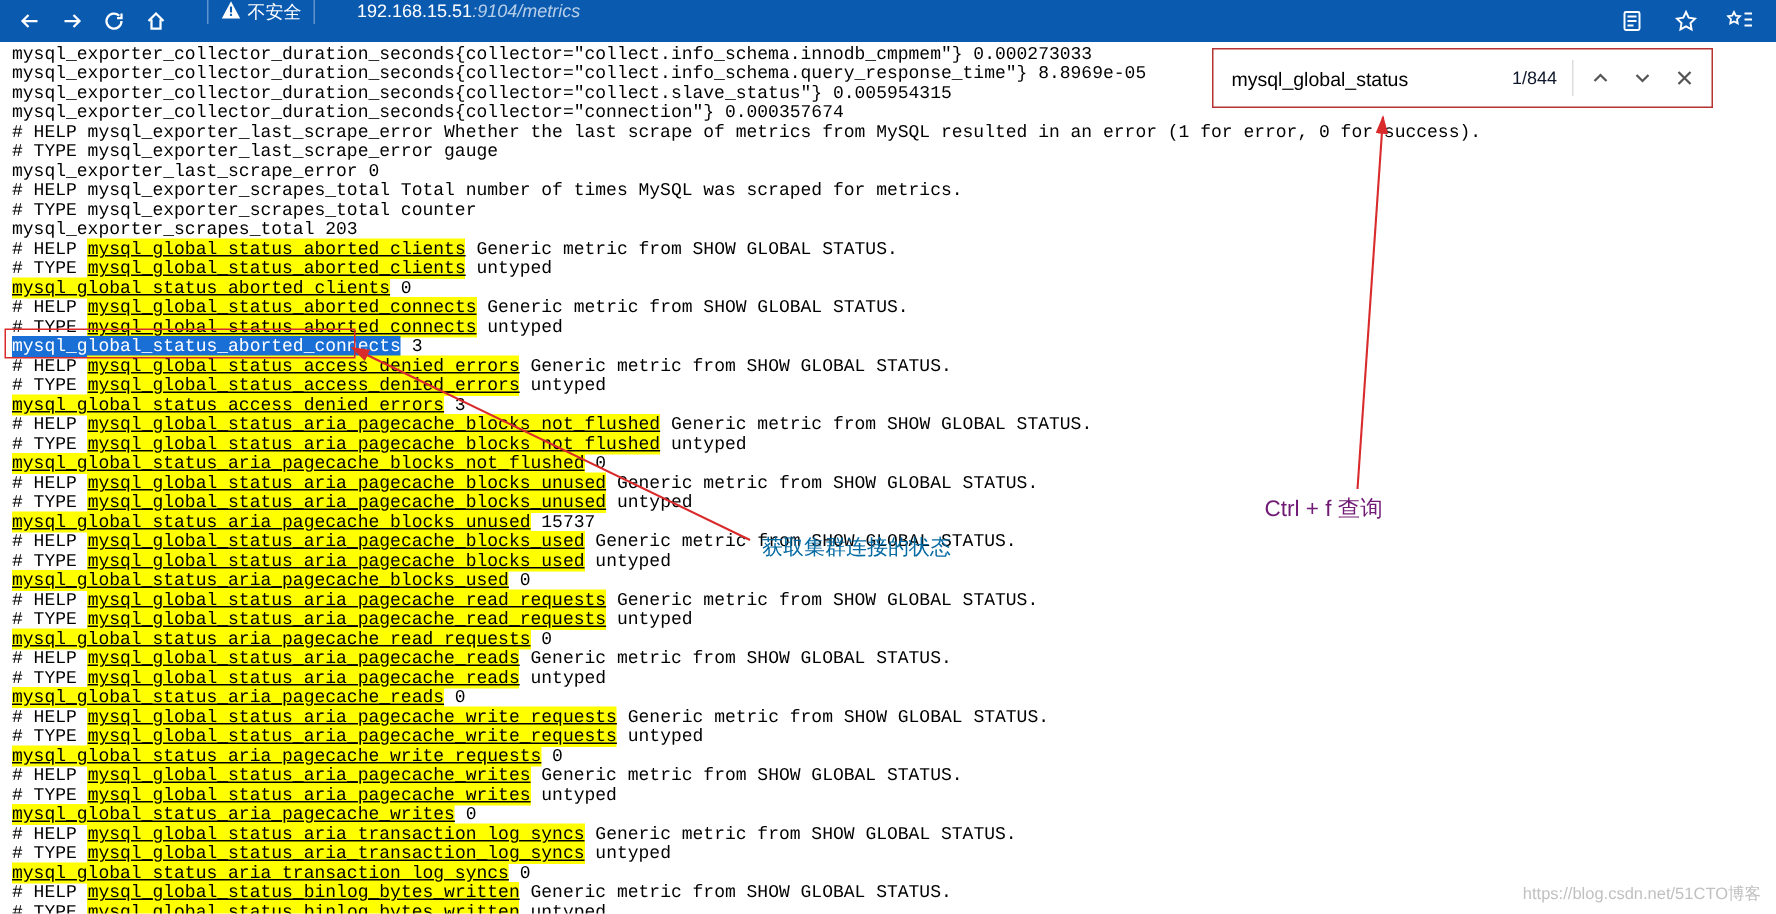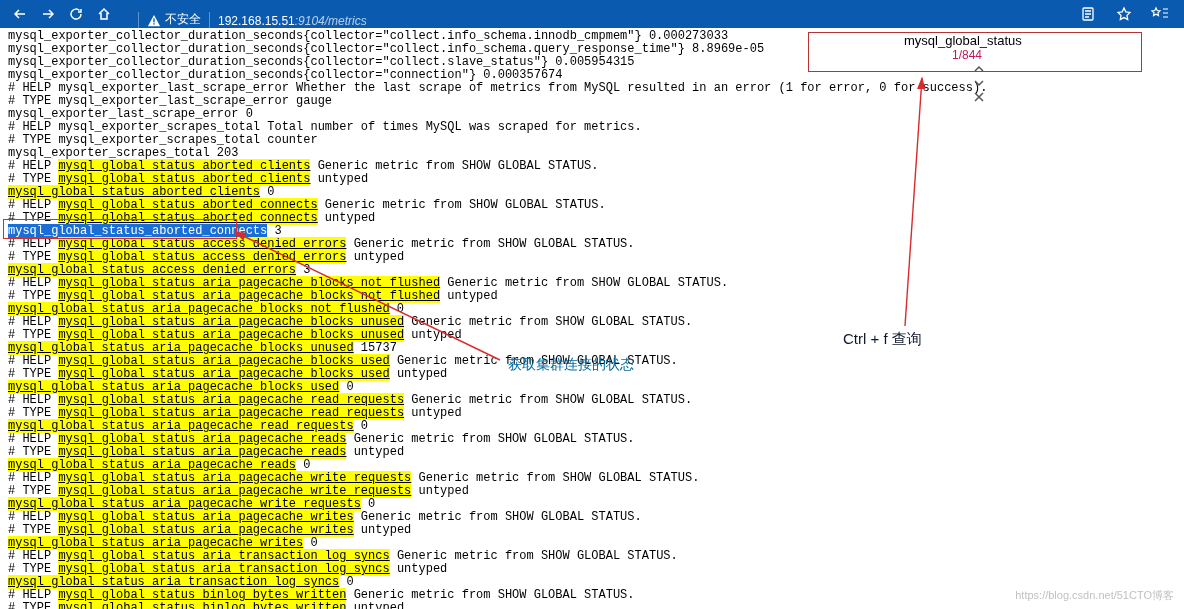--- a/index.html
+++ b/index.html
@@ -26,32 +26,32 @@
       height: 26px;
       display: flex;
       align-items: center;
       justify-content: center;
       cursor: pointer;
     }
     .top-bar .nav-btn svg { stroke: #fff; fill: none; stroke-width: 1.5; }
     .addr-area {
       flex: 1;
       display: flex;
-      align-items: flex-end;
+      align-items: flex-start;
       margin-left: 6px;
       color: #fff;
       font-size: 12px;
       height: 100%;
       padding-left: 6px;
     }
     .addr-area .pipe { width: 1px; height: 16px; background: rgba(255,255,255,0.35); margin: 0 8px; }
     .addr-area .warn-icon { margin-right: 4px; display: inline-flex; }
     .addr-area .warn-icon svg { fill: #fff; }
     .addr-area .insecure { color: #fff; }
-    .addr-area .host { color: #fff; }
+    .addr-area .host { color: #fff; margin-left: 20px; }
     .addr-area .path { color: rgba(255,255,255,0.7); font-style: italic; }
     .top-bar .right-icons {
       display: flex;
       align-items: center;
     }
     .top-bar .right-btn {
       width: 36px;
       height: 28px;
       display: flex;
       align-items: center;
@@ -70,32 +70,31 @@
       right: 42px;
       width: 334px;
       height: 40px;
       background: #fff;
       border: 1px solid #b53333;
       display: flex;
       align-items: center;
       padding: 0 4px 0 12px;
       font-size: 13px;
       z-index: 5;
-      flex-direction: column;
     }
     .find-bar .fb-input {
       border: none;
       outline: none;
       font-size: 13px;
       flex: 0 0 auto;
       width: 150px;
       background: transparent;
     }
     .find-bar .fb-spacer { flex: 1; }
-    .find-bar .fb-count { color: #be185d; font-size: 12px; margin-right: 24px; }
+    .find-bar .fb-count { color: #0f172a; font-size: 12px; margin-right: 6px; }
     .find-bar .fb-sep { width: 1px; height: 24px; background: #ddd; margin: 0 4px; }
     .find-bar .fb-btn {
       width: 28px;
       height: 28px;
       display: flex;
       align-items: center;
       justify-content: center;
       cursor: pointer;
     }
     .find-bar .fb-btn svg { stroke: #555; stroke-width: 1.5; fill: none; }
@@ -129,21 +128,21 @@
       color: #0369a1;
       font-size: 14px;
       font-family: "Microsoft YaHei", sans-serif;
       z-index: 3;
       text-align: center;
     }
     .annot-label-2 {
       position: absolute;
       top: 330px;
       left: 843px;
-      color: #0f172a;
+      color: #701a75;
       font-size: 15px;
       font-family: "Microsoft YaHei", sans-serif;
       z-index: 3;
     }
     .watermark {
       position: absolute;
       bottom: 6px;
       right: 10px;
       font-size: 11px;
       color: rgba(150,150,150,0.6);

